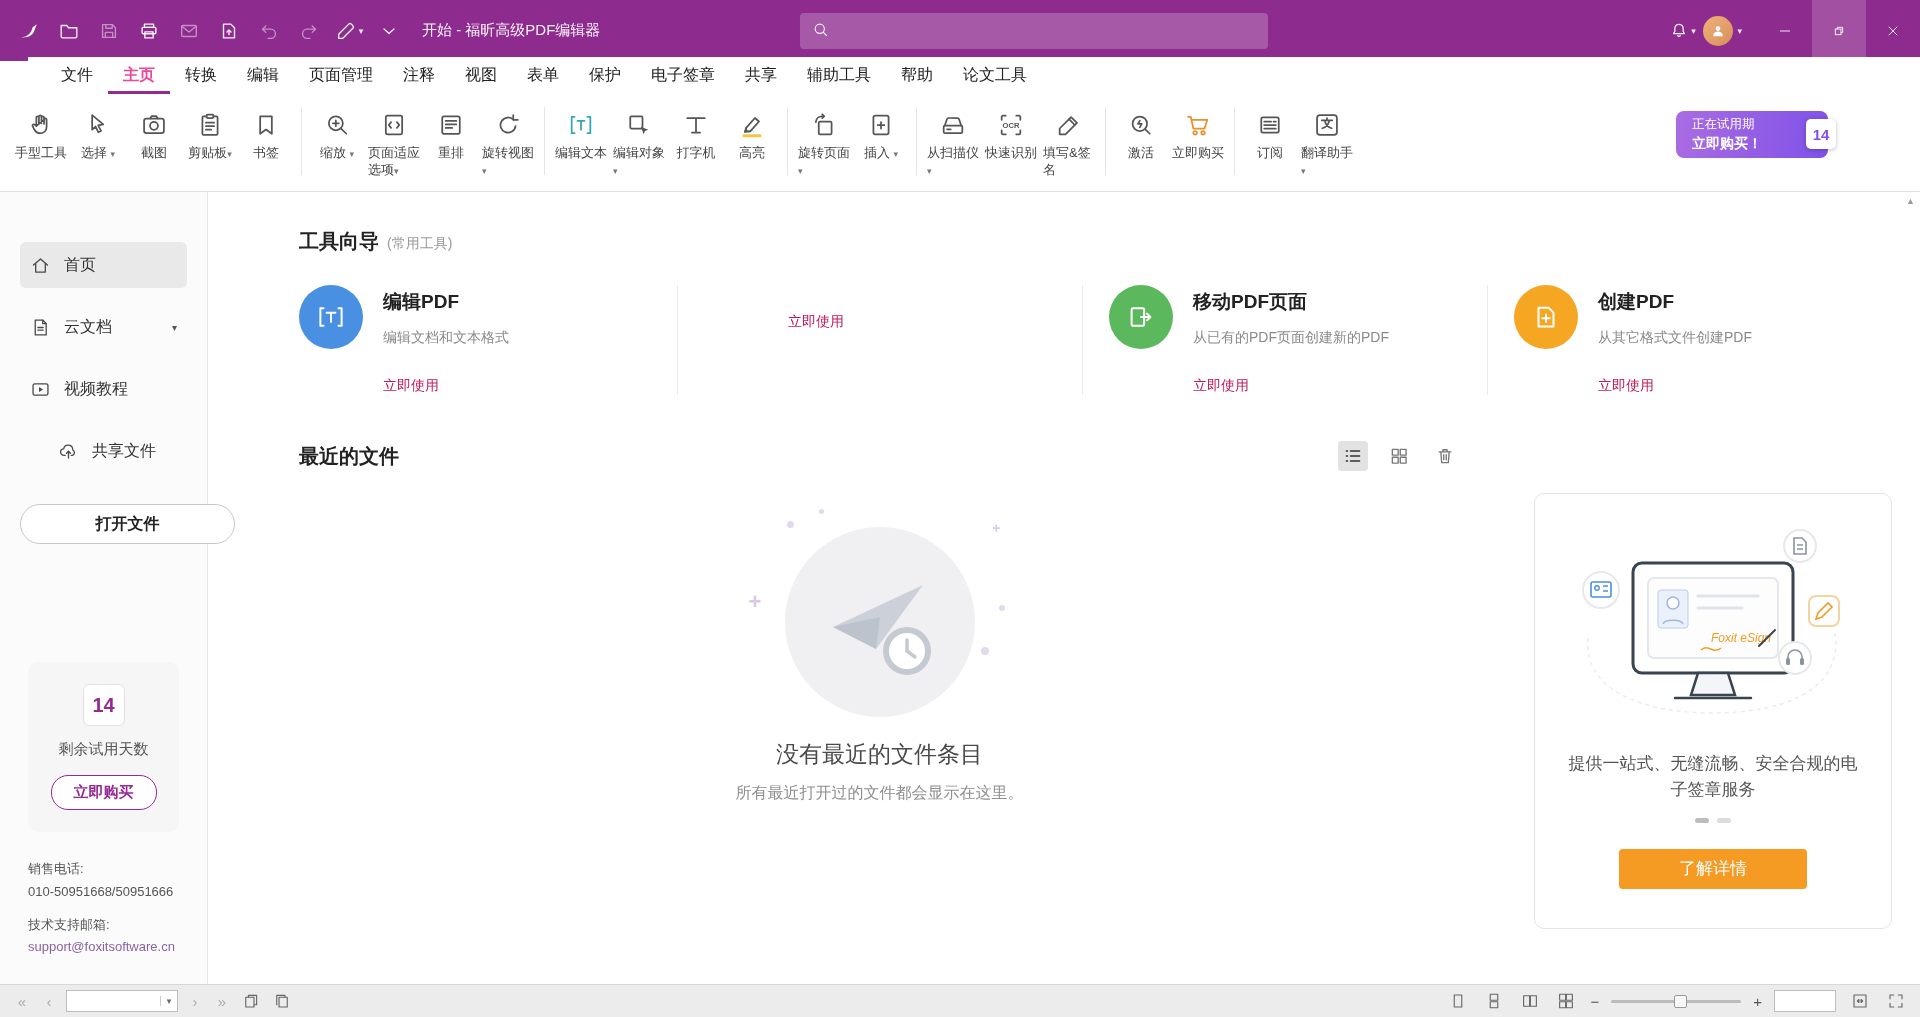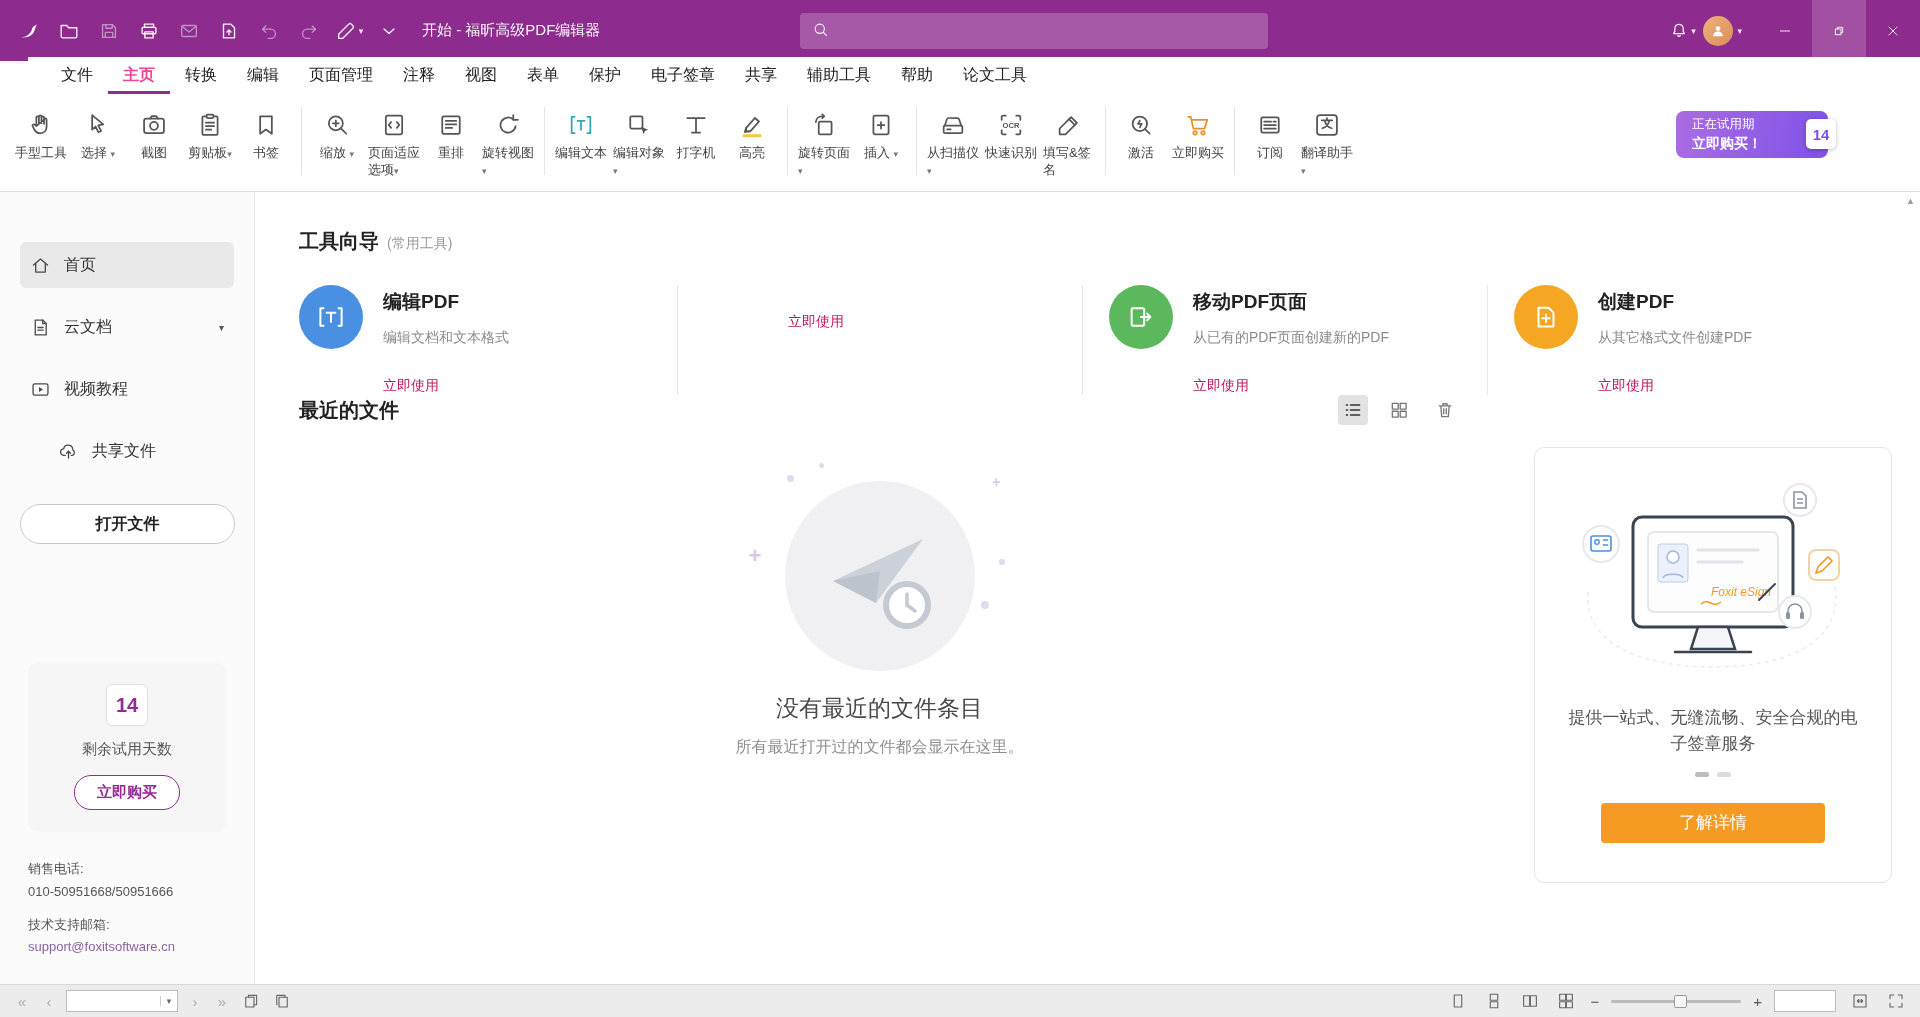--- a/index.html
+++ b/index.html
@@ -44,21 +44,21 @@
   .trial-badge{position:absolute;right:92px;top:13px;width:152px;height:47px;border-radius:8px;
                background:linear-gradient(100deg,#aa6ce2,#7e52e8);display:flex;flex-direction:column;justify-content:center;
                padding-left:16px;box-sizing:border-box;color:#fff;}
   .trial-l1{font-size:12.5px;}
   .trial-l2{font-size:14px;font-weight:700;margin-top:2px;}
   .trial-days{position:absolute;right:-8px;top:8px;width:30px;height:30px;background:#fff;border-radius:5px;
               box-shadow:0 1px 4px rgba(0,0,0,.25);color:#7e52e8;font-weight:700;font-size:15px;
               display:flex;align-items:center;justify-content:center;}
 
   
-  .sidebar{position:absolute;left:0;top:192px;bottom:33px;width:255px;background:#fbfbfb;border-right:1px solid #e8e8e8;
+  .sidebar{position:absolute;left:0;top:192px;bottom:33px;width:208px;background:#fbfbfb;border-right:1px solid #e8e8e8;
            box-sizing:border-box;padding-top:50px;}
   .sb-item{height:46px;margin:0 20px 16px;padding:0 10px;border-radius:6px;display:flex;align-items:center;gap:13px;
            font-size:16px;color:#333;}
   .sb-item svg{stroke:#4a4a4a;fill:none;stroke-width:1.5;stroke-linecap:round;stroke-linejoin:round;flex:0 0 auto;}
   .sb-item.active{background:#e9e9e9;}
   .sb-item.sub{margin-left:48px;}
   .sb-caret{margin-left:auto;font-size:10px;color:#555;}
   .open-btn{margin:30px 20px 0;height:40px;border:1px solid #c9c9c9;border-radius:20px;background:#fff;
             font-size:16px;font-weight:700;color:#222;display:flex;align-items:center;justify-content:center;font-family:inherit;width:215px;box-sizing:border-box;}
   .trial-card{margin:118px 28px 0;background:#f6f6f6;border-radius:10px;padding:22px 10px;display:flex;
@@ -81,21 +81,21 @@
   .tool-card{flex:1;padding-right:20px;min-width:0;}
   .tool-card + .tool-card{border-left:1px solid #ebebeb;padding-left:26px;}
   .tc-top{display:flex;gap:20px;}
   .tc-circle{width:64px;height:64px;border-radius:50%;display:flex;align-items:center;justify-content:center;flex:0 0 64px;}
   .tc-circle svg{stroke:#fff;fill:none;stroke-width:1.6;stroke-linecap:round;stroke-linejoin:round;}
   .c1{background:#4a90e2}.c2{background:#1fbfbf}.c3{background:#5cb85c}.c4{background:#f5a623}
   .tcc-title{font-size:19px;font-weight:700;color:#222;margin-top:4px;}
   .tcc-desc{font-size:14px;color:#8a8a8a;margin-top:13px;line-height:1.4;}
   .tc-link{display:inline-block;margin:28px 0 0 84px;font-size:14px;color:#be185d;cursor:pointer;}
 
-  .recent{display:flex;gap:18px;}
+  .recent{display:flex;margin-top:46px;gap:18px;}
   .recent-left{flex:1;min-width:0;padding-right:56px;}
   .recent-head{display:flex;align-items:center;}
   .recent-title{font-size:20px;font-weight:700;color:#222;}
   .recent-icons{margin-left:auto;display:flex;gap:16px;align-items:center;}
   .ri{width:30px;height:30px;border-radius:4px;display:flex;align-items:center;justify-content:center;}
   .ri svg{stroke:#777;fill:none;stroke-width:1.6;stroke-linecap:round;stroke-linejoin:round;}
   .ri.active{background:#e2e2e2;}
   .ri.active svg{stroke:#333;}
   .empty{display:flex;flex-direction:column;align-items:center;margin-top:56px;}
   .empty-wrap{position:relative;}
@@ -104,21 +104,21 @@
   .dotspk{position:absolute;border-radius:50%;background:#e3d9ee;}
   .empty-title{margin-top:22px;font-size:23px;color:#4a4a4a;}
   .empty-sub{margin-top:13px;font-size:16px;color:#8f8f8f;}
 
   .promo{width:358px;min-height:436px;margin-top:52px;border:1px solid #e4e4e4;border-radius:10px;background:#fff;
          padding:24px 20px;box-sizing:border-box;display:flex;flex-direction:column;align-items:center;}
   .promo-text{margin-top:14px;font-size:17px;color:#555;text-align:center;line-height:1.55;padding:0 10px;}
   .promo-dots{margin-top:14px;display:flex;gap:8px;}
   .dot{width:14px;height:5px;border-radius:3px;background:#dcdcdc;}
   .dot.active{background:#bdbdbd;}
-  .promo-btn{margin-top:26px;width:224px;height:40px;background:#f59a23;color:#fff;font-size:17px;border:none;
+  .promo-btn{margin-top:26px;width:188px;height:40px;background:#f59a23;color:#fff;font-size:17px;border:none;
              border-radius:4px;display:flex;align-items:center;justify-content:center;font-family:inherit;}
 
   .v-scrollbar{position:absolute;right:3px;top:196px;bottom:38px;width:13px;display:flex;justify-content:center;}
   .v-scrollbar span{font-size:9px;color:#999;}
 
   
   .statusbar{position:absolute;left:0;right:0;bottom:0;height:33px;background:#ececec;border-top:1px solid #d8d8d8;
              display:flex;align-items:center;padding:0 12px;box-sizing:border-box;}
   .sbar-left{display:flex;align-items:center;gap:7px;}
   .nav-glyph{font-size:15px;color:#666;width:20px;text-align:center;}

